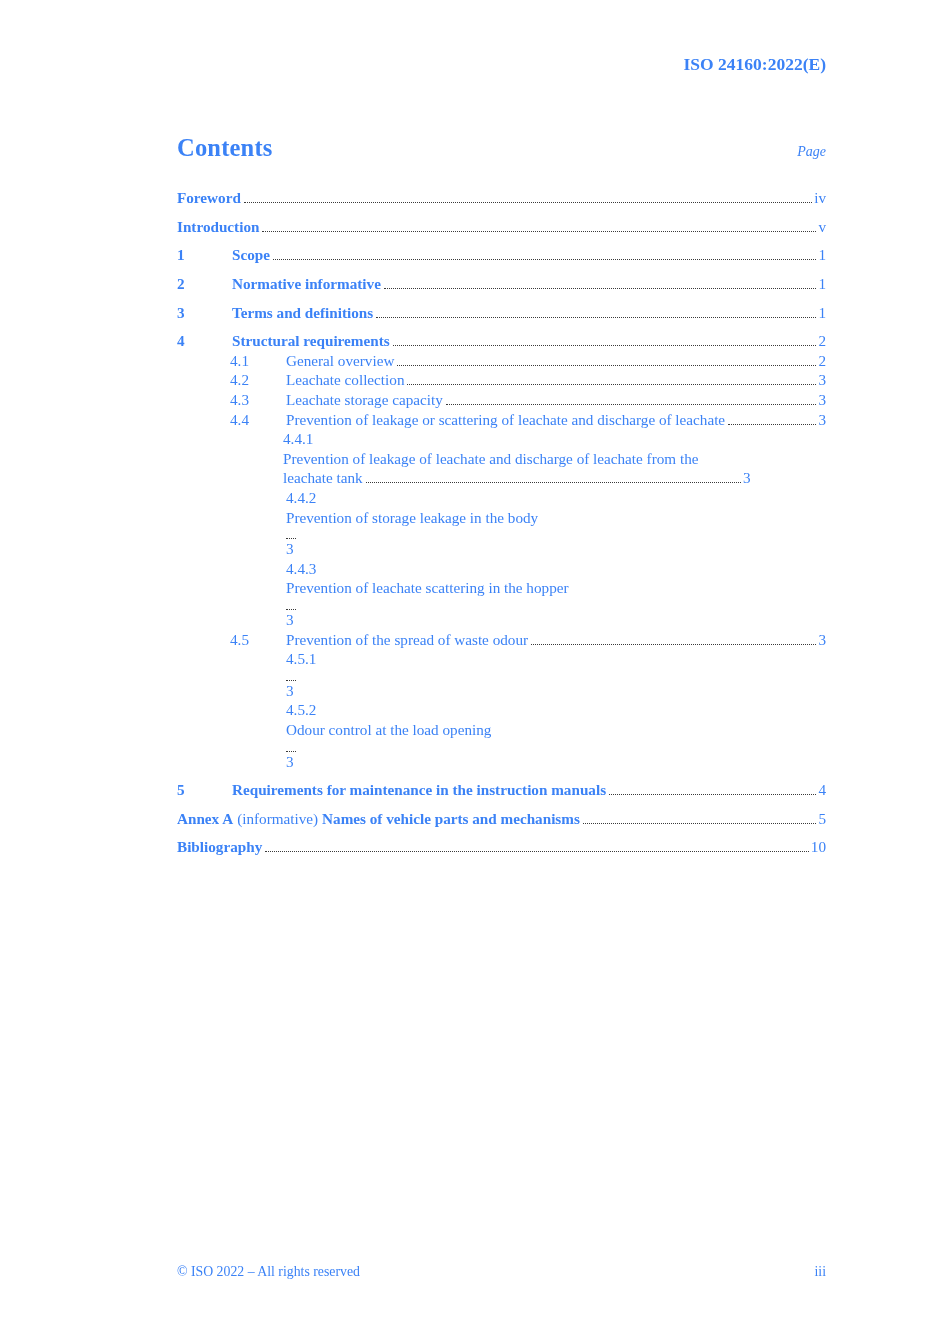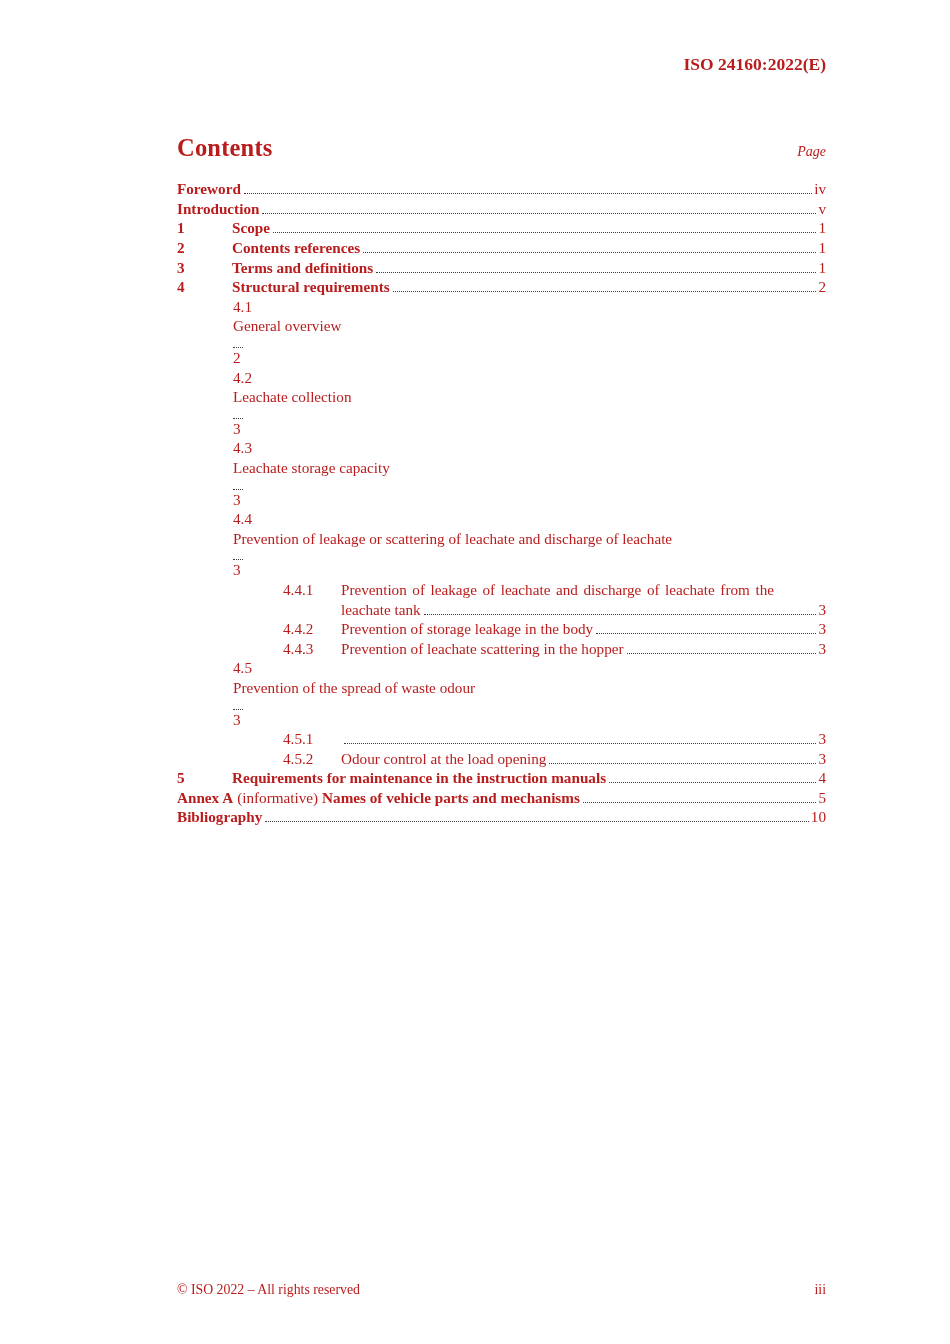--- a/index.html
+++ b/index.html
@@ -3,23 +3,23 @@
 <meta charset="utf-8">
 <style>
   * { box-sizing: border-box; }
   html, body { margin: 0; padding: 0; background: #ffffff; }
   .page {
     position: relative;
     width: 822px;
     height: 1344px;
     margin: 0 auto;
     background: #ffffff;
-    color: #b91c1c;
+    color: #3b82f6;
     font-family: "Liberation Serif", "DejaVu Serif", serif;
-    padding: 55px 60px 46px 113px;
+    padding: 55px 60px 64px 113px;
     display: flex;
     flex-direction: column;
   }
   
   .doc-header {
     text-align: right;
     font-weight: bold;
     font-size: 17.5px;
     line-height: 1.1;
   }
@@ -43,27 +43,27 @@
     font-style: italic;
   }
   
   .toc { margin-top: 17px; }
   .toc-row {
     display: flex;
     align-items: baseline;
     font-size: 15.2px;
     line-height: 19.6px;
   }
-  .major { font-weight: bold; }
+  .major { margin-top: 9px; font-weight: bold; }
   .major .page-num { font-weight: normal; }
   .num { flex: 0 0 auto; }
   .lvl1 .num { width: 55px; }
-  .lvl2 { padding-left: 53px; flex-direction: column; }
+  .lvl2 { padding-left: 53px; }
   .lvl2 .num { width: 56px; }
-  .lvl3 { padding-left: 106px; }
+  .lvl3 { padding-left: 106px; flex-direction: column; }
   .lvl3 .num { width: 58px; }
   .title { flex: 0 1 auto; white-space: nowrap; }
   .leader {
     flex: 1 1 12px;
     min-width: 10px;
     border-bottom: 1px dotted #3a3a3a;
     margin: 0 2px 0 3px;
   }
   .page-num { flex: 0 0 auto; }
   
@@ -113,21 +113,21 @@
 
     <div class="toc-row major lvl1">
       <span class="num">1</span>
       <span class="title">Scope</span>
       <span class="leader"></span>
       <span class="page-num">1</span>
     </div>
 
     <div class="toc-row major lvl1">
       <span class="num">2</span>
-      <span class="title">Contents references</span>
+      <span class="title">Normative informative</span>
       <span class="leader"></span>
       <span class="page-num">1</span>
     </div>
 
     <div class="toc-row major lvl1">
       <span class="num">3</span>
       <span class="title">Terms and definitions</span>
       <span class="leader"></span>
       <span class="page-num">1</span>
     </div>

